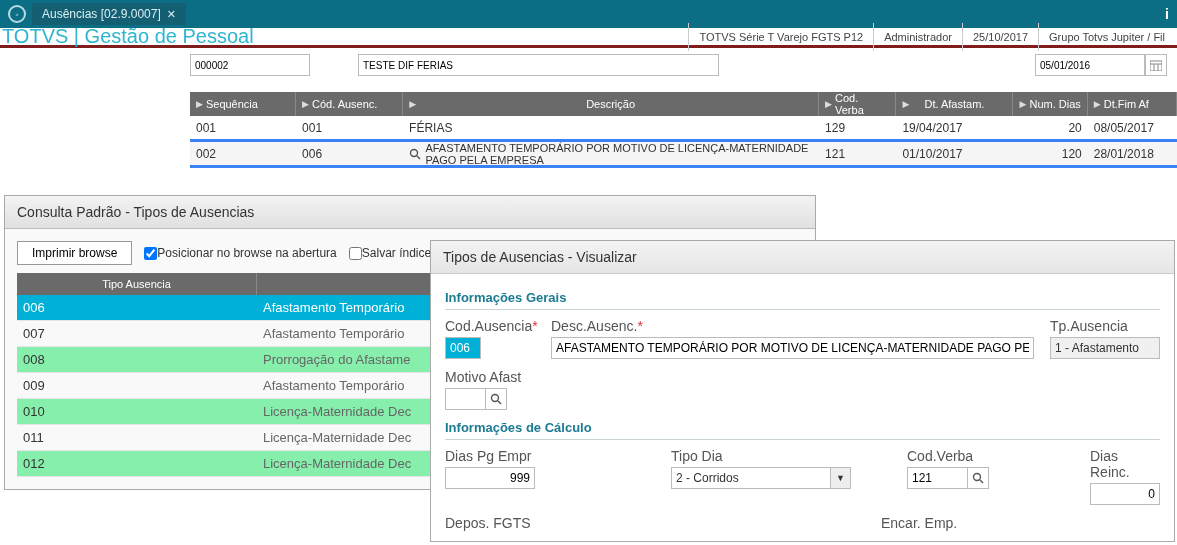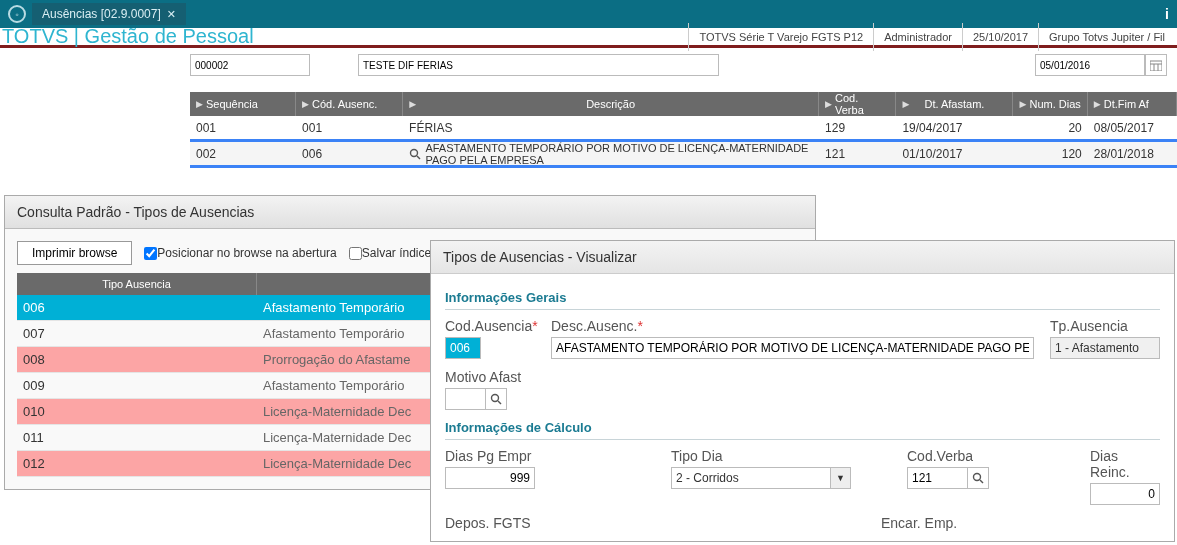--- a/index.html
+++ b/index.html
@@ -52,21 +52,21 @@
 .dialog1 .btn { border: 1px solid #999; background: #fff; padding: 4px 14px; font-size: 12px; cursor: pointer; }
 .dialog1 .chk { display: flex; align-items: center; font-size: 12px; color: #333; }
 .dialog1 .chk input { width: 13px; height: 13px; }
 .dialog1 .list-header { display: flex; background: #6a6a6a; color: #fff; height: 22px; font-size: 11px; }
 .dialog1 .list-header > div { flex: 1; display: flex; align-items: center; justify-content: center; border-right: 1px solid #888; }
 .dialog1 .list-row { display: flex; height: 26px; align-items: center; border-bottom: 1px solid #e5e5e5; font-size: 13px; }
 .dialog1 .list-row > div:first-child { width: 240px; padding-left: 6px; }
 .dialog1 .list-row > div:last-child { flex: 1; padding-left: 6px; color: #666; }
 .dialog1 .list-row.sel { background: #00b0d6; color: #fff; }
 .dialog1 .list-row.sel > div:last-child { color: #fff; }
-.dialog1 .list-row.alt { background: #fca5a5; justify-content: flex-end; }
+.dialog1 .list-row.alt { background: #86efac; justify-content: flex-end; }
 
 
 .dialog2 { position: absolute; left: 430px; top: 240px; width: 745px; background: #0369a1; border: 1px solid #aaa; }
 .dialog2 .titlebar { background: linear-gradient(#f3f3f3,#e5e5e5); padding: 8px 12px; font-size: 14px; border-bottom: 1px solid #ccc; }
 .dialog2 .body { background: #fff; padding: 10px 14px; }
 .section-title { color: #1b7b92; font-size: 13px; font-weight: bold; border-bottom: 1px solid #c8d4d8; padding-bottom: 4px; margin-bottom: 8px; margin-top: 6px; }
 .fieldrow { display: flex; gap: 16px; margin-bottom: 10px; }
 .field { display: flex; flex-direction: column; gap: 3px; }
 .field label { font-size: 14px; color: #555; }
 .req { color: #d33; }

